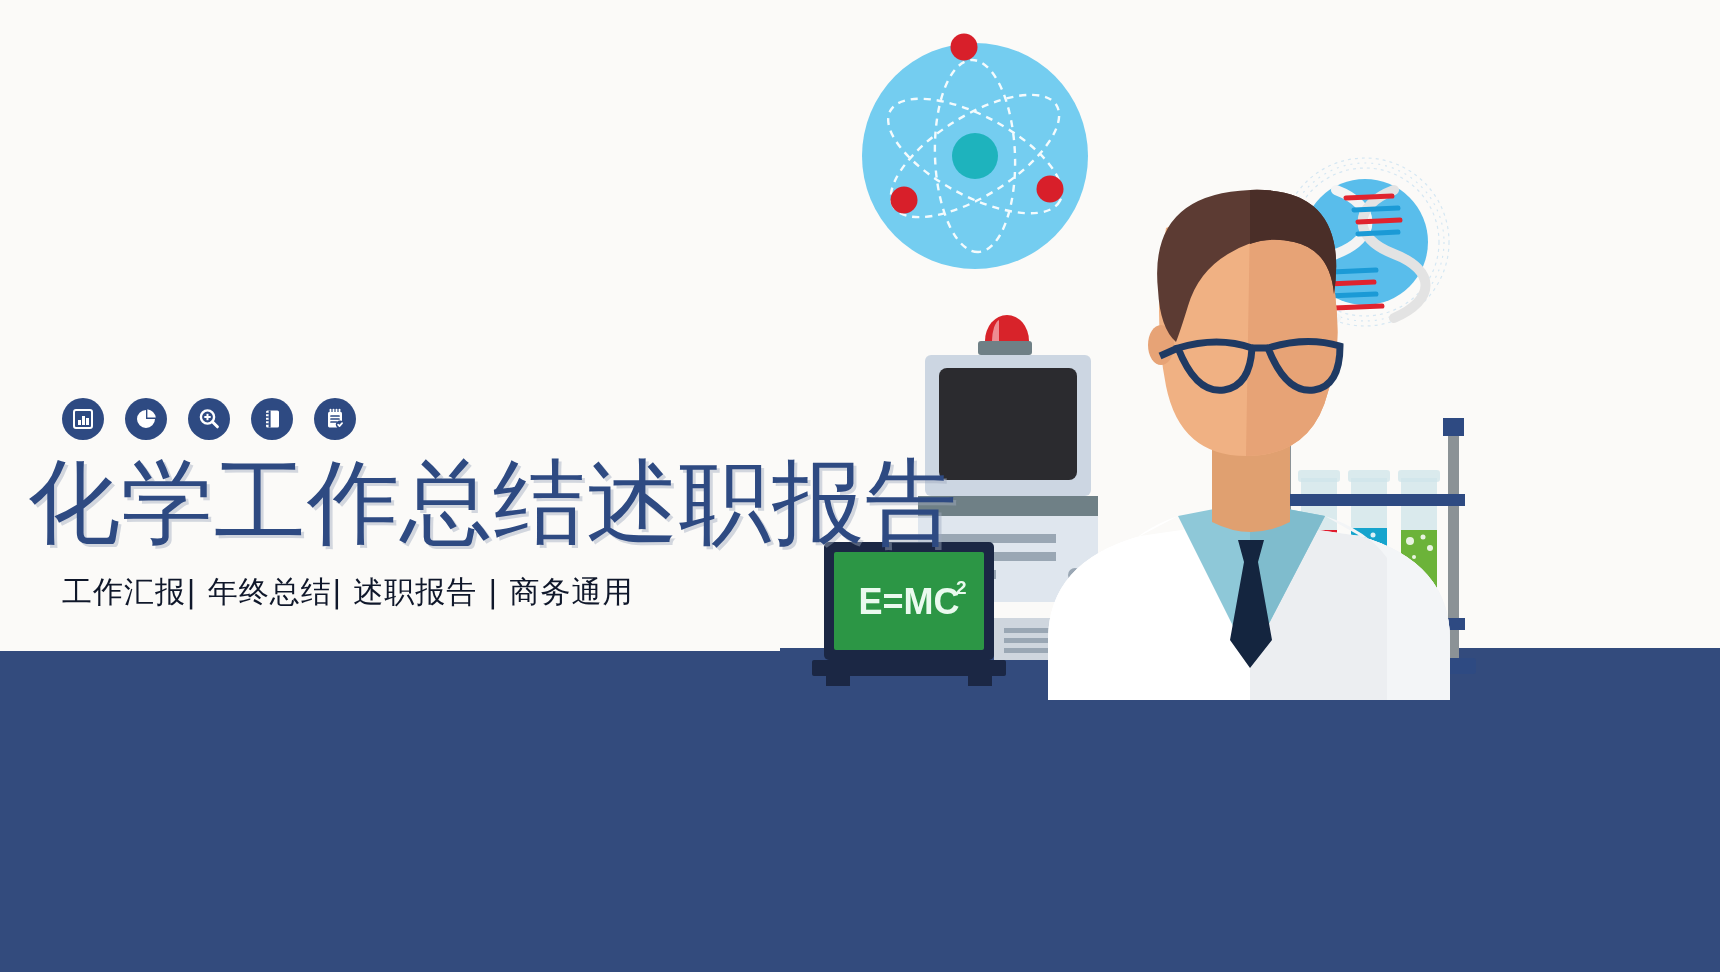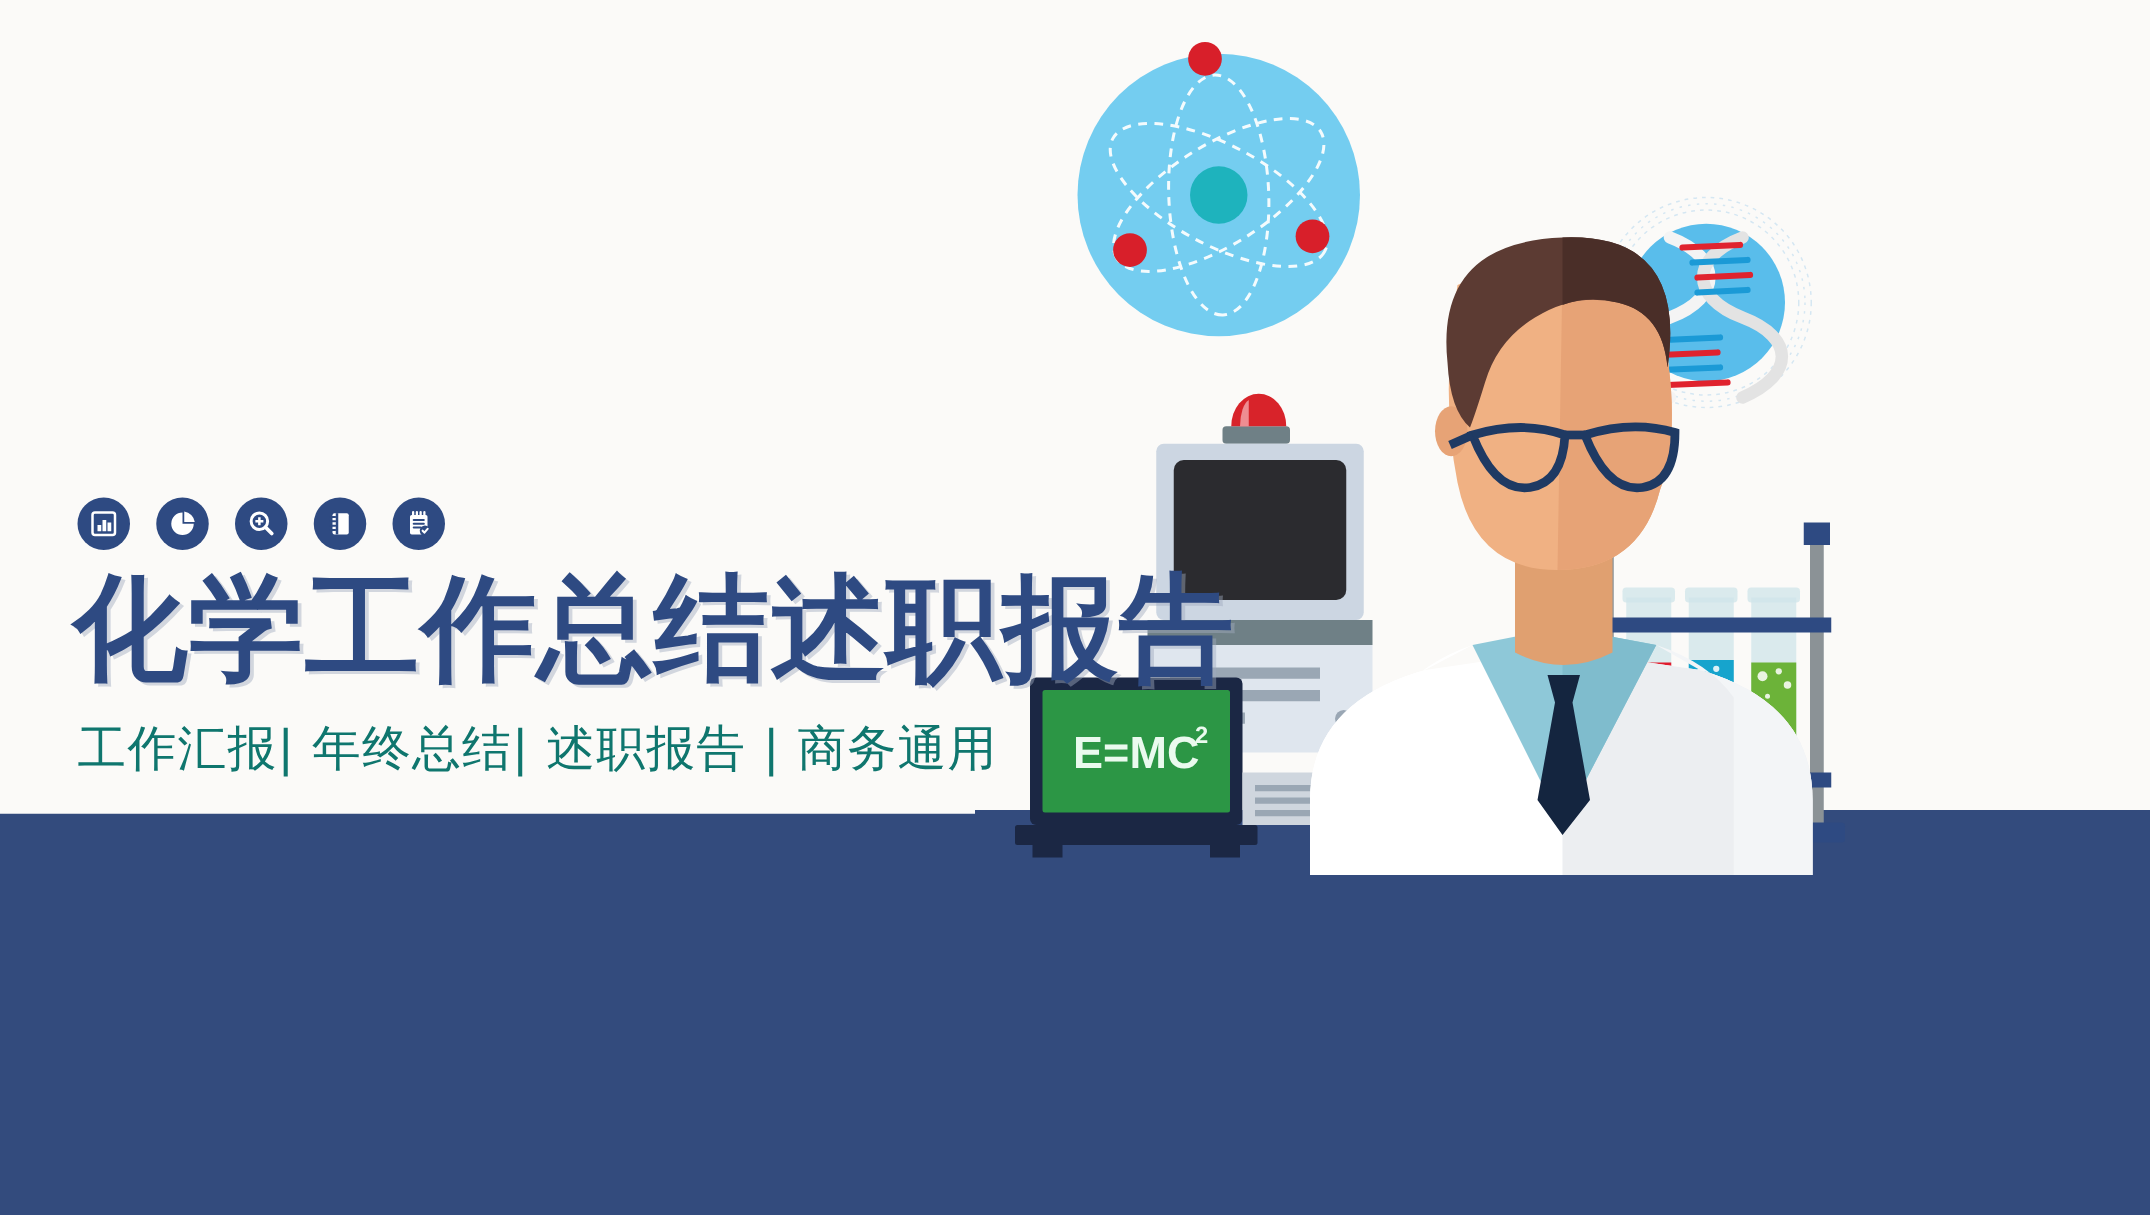--- a/index.html
+++ b/index.html
@@ -7,25 +7,25 @@
   #slide{position:relative;width:1720px;height:972px;background:#fbfaf8;overflow:hidden;}
 
   
   #footer-band{position:absolute;left:0;top:651px;width:1720px;height:321px;background:#334b7d;}
 
   
   #icon-row{position:absolute;left:62px;top:398px;display:flex;gap:21px;align-items:center;}
   .icon-badge{width:42px;height:42px;border-radius:50%;background:#2e4a82;display:flex;align-items:center;justify-content:center;}
   .icon-badge svg{display:block;}
 
-  #title{position:absolute;left:28px;top:455px;width:860px;font-size:92px;line-height:1.05;font-weight:bold;
+  #title{position:absolute;left:28px;top:455px;width:860px;font-size:92px;line-height:1.05;font-weight:normal;
          color:#2e4a82;letter-spacing:1px;white-space:nowrap;
          font-family:"DejaVu Sans","Liberation Sans",sans-serif;
-         text-shadow:3px 3px 0 rgba(160,170,190,.45);margin-left:30px;}
-  #subtitle{position:absolute;left:62px;top:572px;font-size:39px;color:#0f766e;letter-spacing:1px;
+         text-shadow:3px 3px 0 rgba(160,170,190,.45);}
+  #subtitle{position:absolute;left:62px;top:572px;font-size:30px;color:#0f172a;letter-spacing:1px;
             font-family:"DejaVu Sans","Liberation Sans",sans-serif;white-space:nowrap;}
 
   
   #art{position:absolute;left:780px;top:0;width:940px;height:868px;}
   #art svg{display:block;position:absolute;left:0;top:0;}
 </style>
 </head>
 <body>
 
 <div id="slide">

